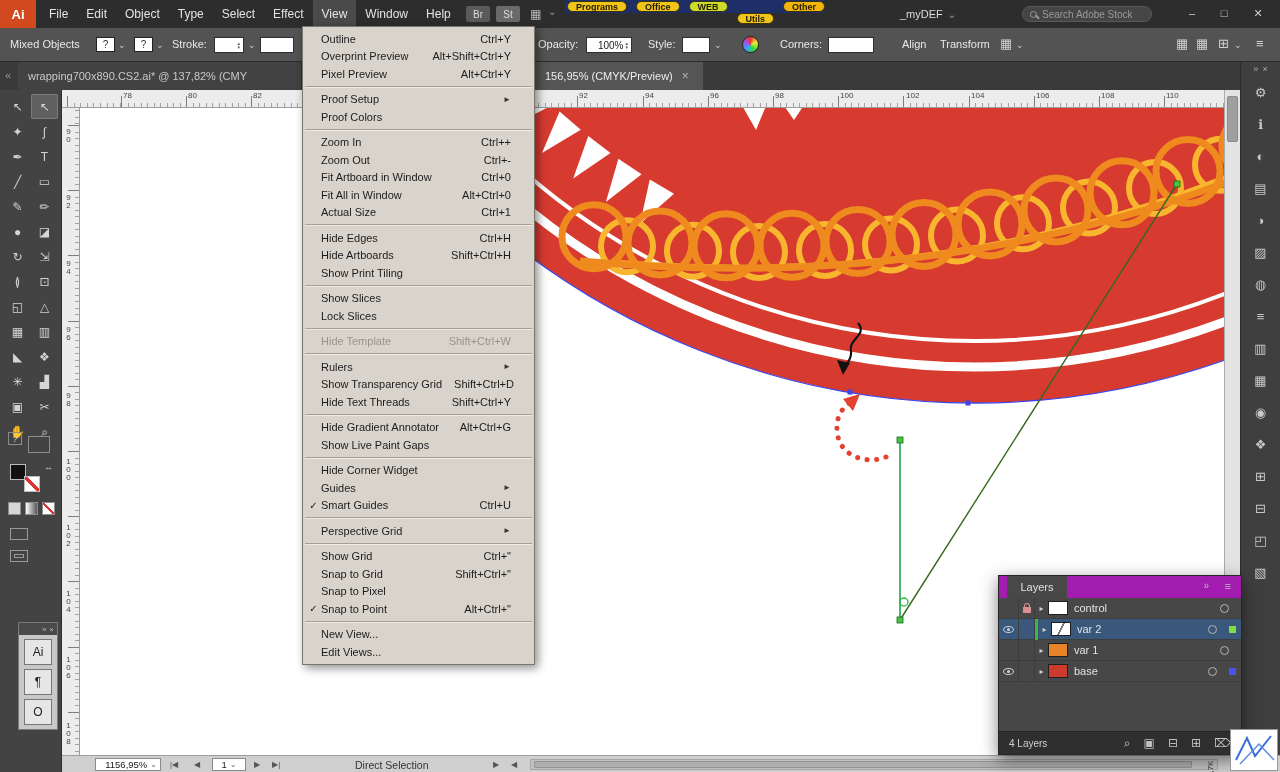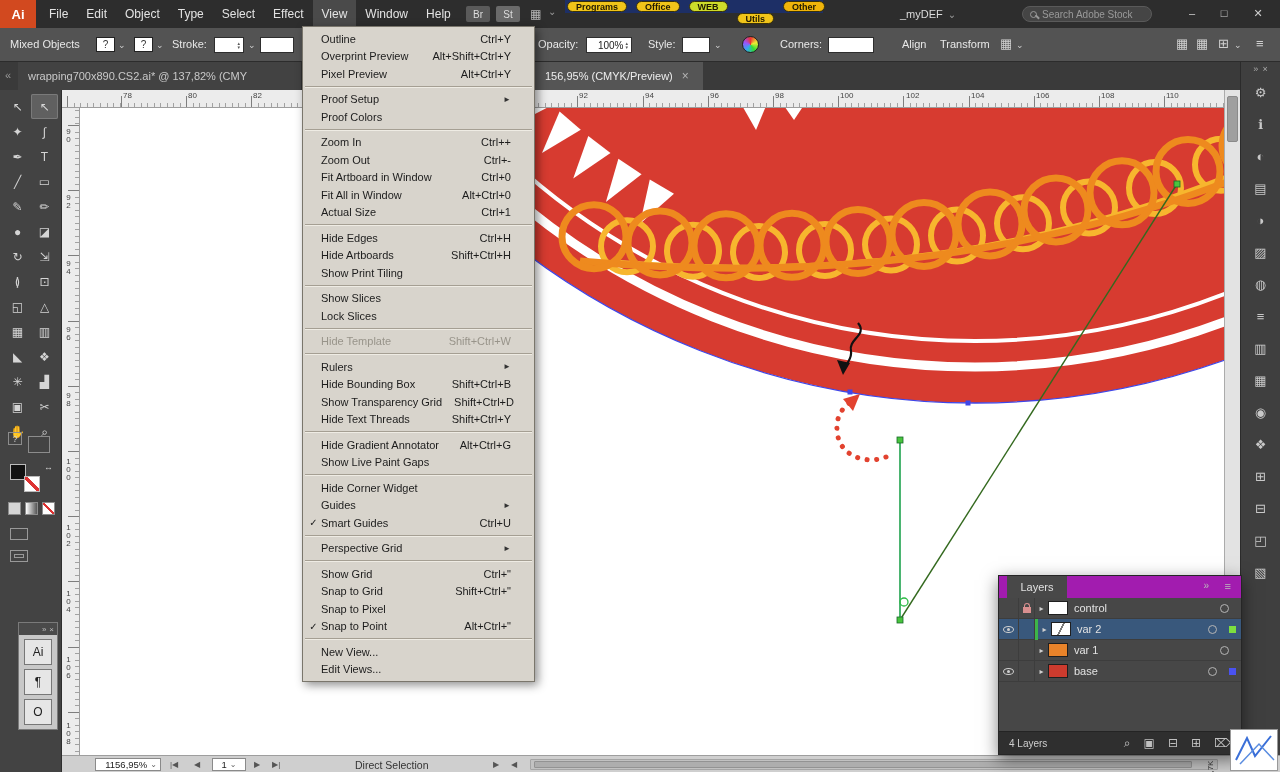--- a/index.html
+++ b/index.html
@@ -623,25 +623,20 @@
         <span class="m-short">Shift+Ctrl+W</span>
       </div>
       <div class="m-sep"></div>
       <div class="m-item">
         <span class="m-check"></span>
         <span class="m-label">Rulers</span>
         <span class="m-sub">►</span>
       </div>
       <div class="m-item">
         <span class="m-check"></span>
-        <span class="m-label">Hide Bounding Box</span>
-        <span class="m-short">Shift+Ctrl+B</span>
-      </div>
-      <div class="m-item">
-        <span class="m-check"></span>
         <span class="m-label">Show Transparency Grid</span>
         <span class="m-short">Shift+Ctrl+D</span>
       </div>
       <div class="m-item">
         <span class="m-check"></span>
         <span class="m-label">Hide Text Threads</span>
         <span class="m-short">Shift+Ctrl+Y</span>
       </div>
       <div class="m-sep"></div>
       <div class="m-item">

